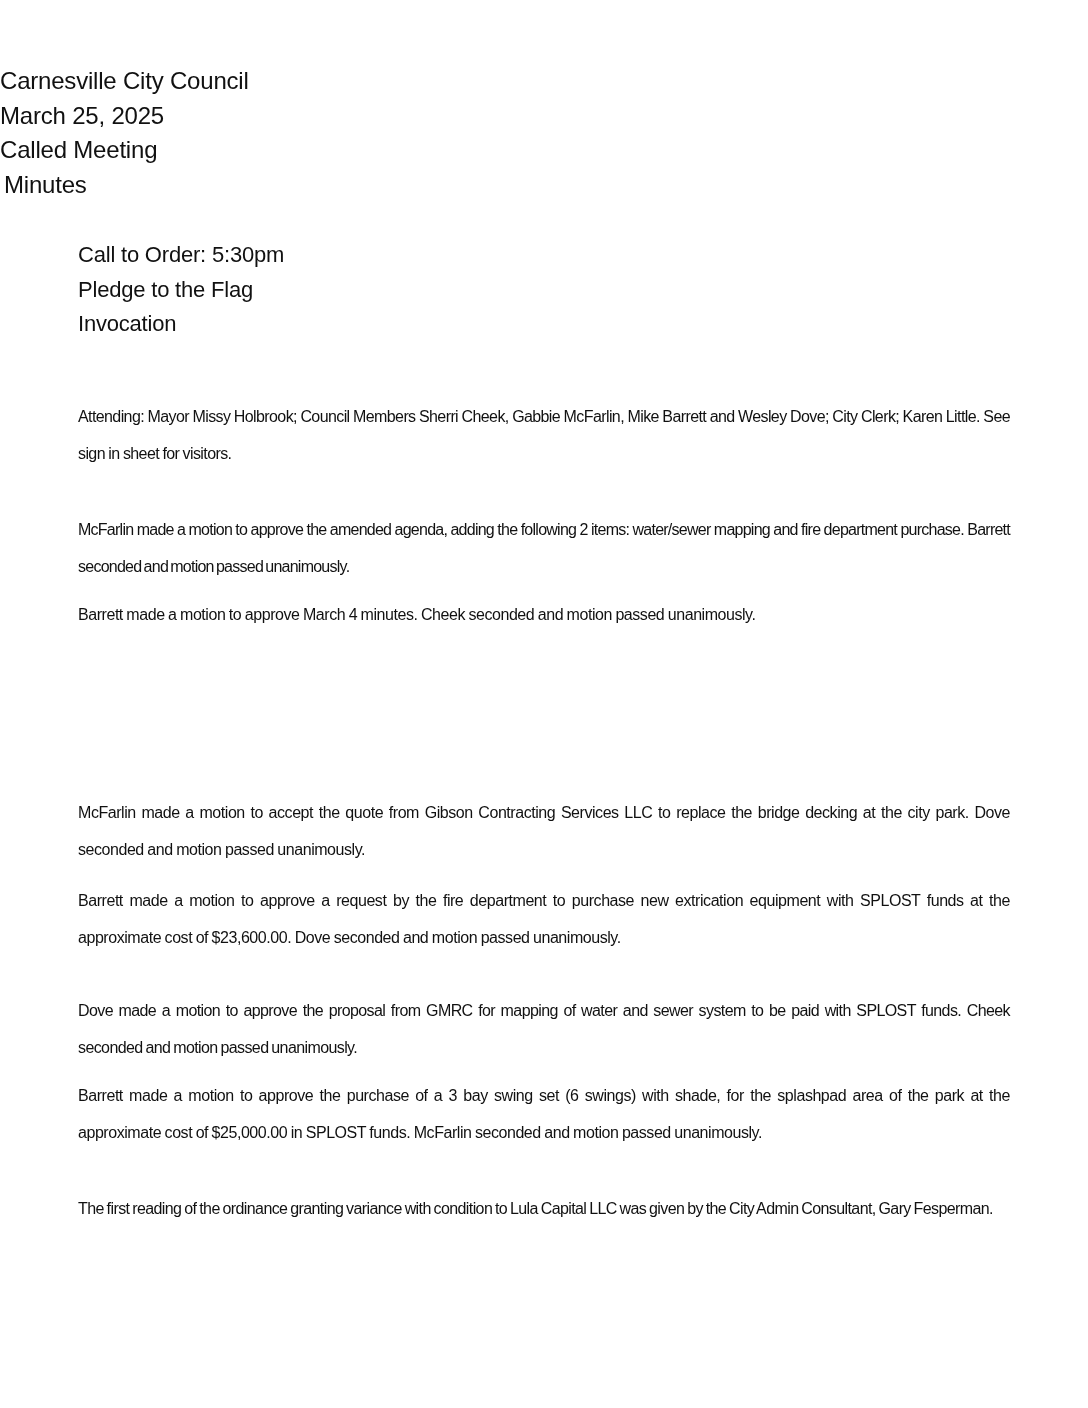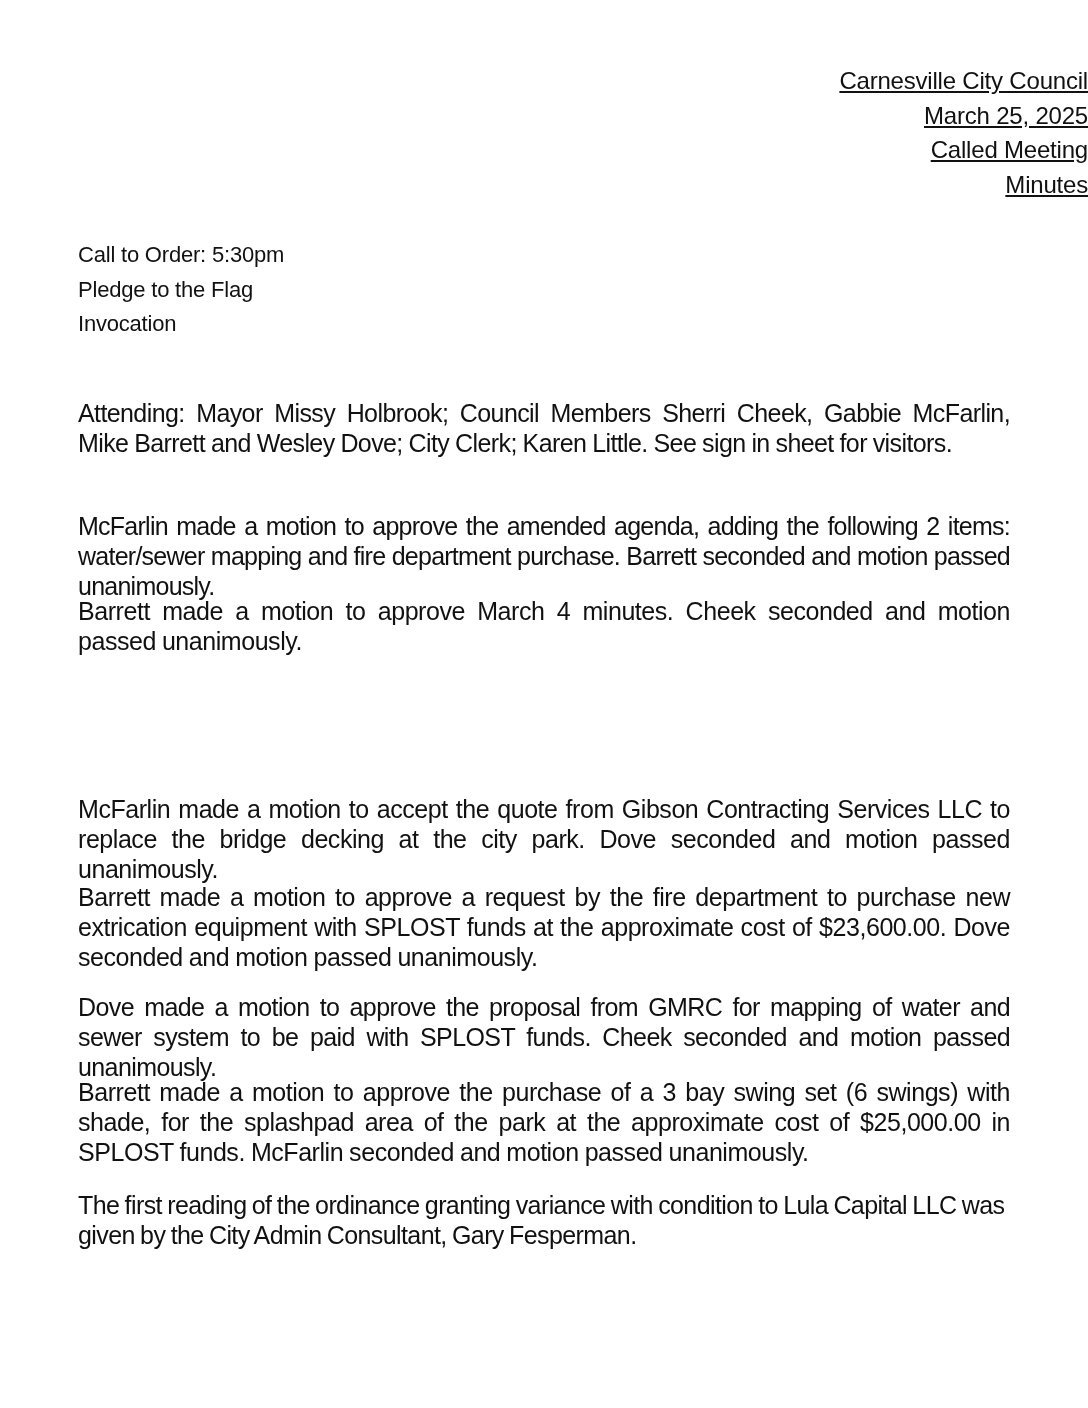--- a/index.html
+++ b/index.html
@@ -19,45 +19,44 @@
       position: absolute;
       left: 0; top: 0;
       width: 1088px;
       height: 1408px;
     }
     .header {
       position: absolute;
       left: 0;
       top: 64px;
       width: 1088px;
-      text-align: right;
+      text-align: left;
       font-size: 24px;
       line-height: 34.5px;
       letter-spacing: -0.2px;
-      text-decoration: underline;
     }
     .header .line { display: block; }
-    .header .line.minutes { padding-left: 24px; }
+    .header .line.minutes { padding-left: 4px; }
 
     .opening {
       position: absolute;
       left: 78px;
       top: 238px;
       font-size: 22px;
       line-height: 34.5px;
       letter-spacing: -0.2px;
     }
     .opening .line { display: block; }
 
     .body-text {
       position: absolute;
       left: 78px;
       width: 932px;
-      font-size: 25px;
-      line-height: 30px;
+      font-size: 16px;
+      line-height: 37px;
       text-align: justify;
       letter-spacing: -0.45px;
       word-spacing: -0.5px;
     }
     .body-text p {
       margin: 0;
     }
     #attending { top: 398px; letter-spacing: -0.6px; }
     #motion-0 { top: 511px; letter-spacing: -0.75px; word-spacing: -1.5px; }
     #motion-1 { top: 596px; }

